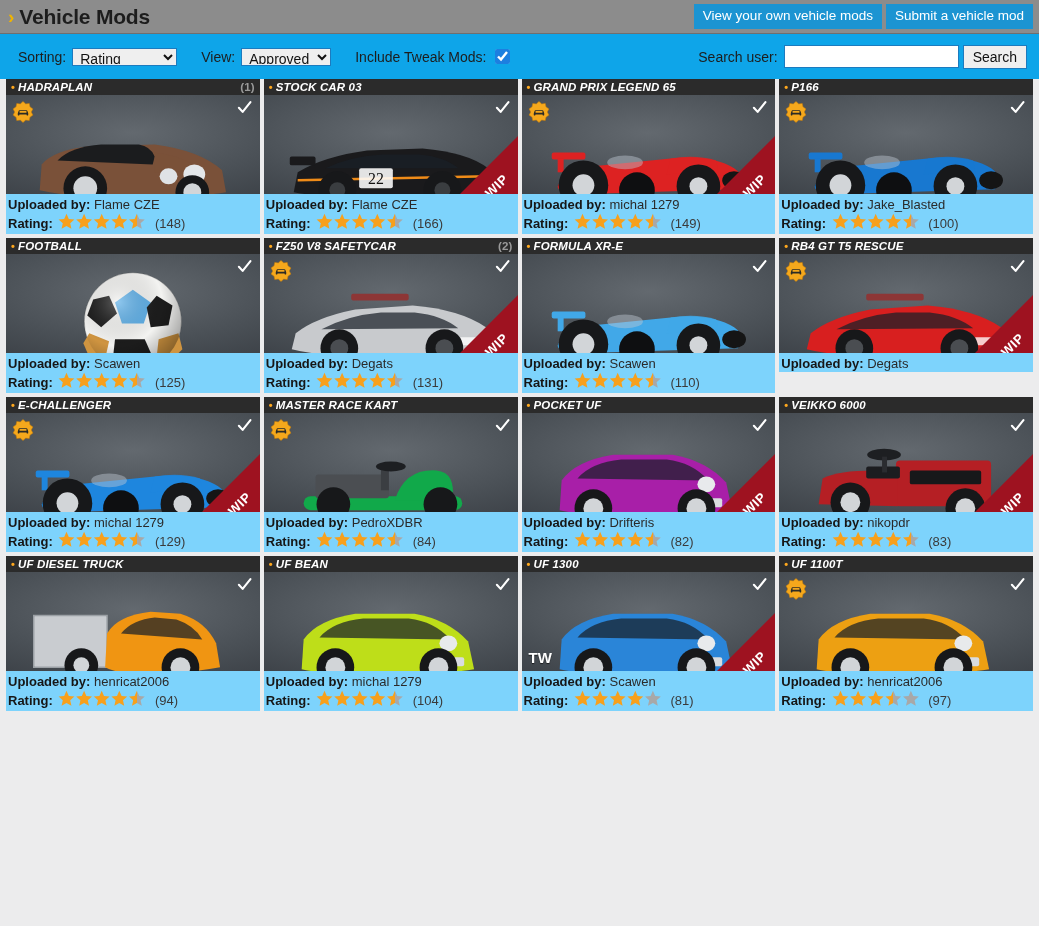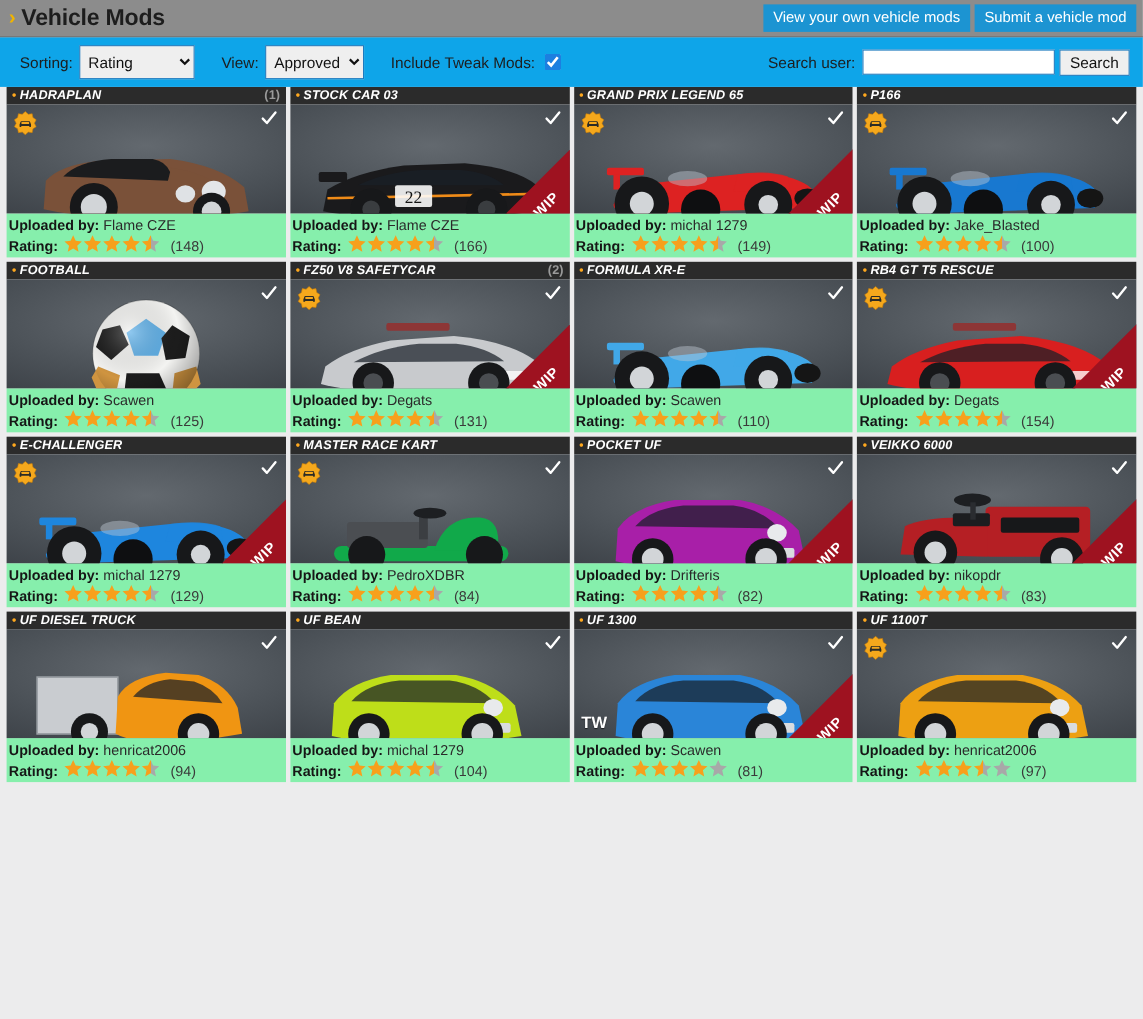--- a/index.html
+++ b/index.html
@@ -66,21 +66,21 @@
     font-size: 14px;
     color: #1d1d1d;
     margin-right: 6px;
   }
   .f-select {
     font-family: "Liberation Sans", sans-serif;
     font-size: 14px;
     color: #111;
     background: #efefef;
     border: 1px solid #1c7bbf;
-    height: 31px;
+    height: 18px;
     padding: 1px 3px;
     margin-right: 24px;
     cursor: pointer;
   }
   #select-sorting { width: 105px; }
   #select-show { width: 90px; }
   #chk-tweak {
     width: 15px; height: 15px;
     margin: 0 0 0 2px;
     accent-color: #1c7fe0;
@@ -192,21 +192,21 @@
     font-size: 13px;
     font-weight: bold;
     letter-spacing: 0.5px;
   }
 
   
   .vehicle { position: absolute; inset: 0; }
 
   .card-meta {
     padding: 2px 2px 0 2px;
-    background: #86efac;
+    background: #7dd3fc;
   }
   .meta-line {
     font-size: 13px;
     color: #2a2a2a;
     line-height: 17px;
     white-space: nowrap;
   }
   .meta-key { font-weight: bold; color: #161616; }
   .stars { display: inline-block; vertical-align: -2px; margin: 0 3px 0 2px; }
   .count { color: #3a3a3a; }
@@ -699,37 +699,20 @@
 
       <span class="wip-ribbon">
           <span>WIP</span>
         </span>
     </div>
     <div class="card-meta">
       <div class="meta-line">
         <span class="meta-key">Uploaded by:</span>
         <span>Degats</span>
       </div>
-      <div class="meta-line">
-        <span class="meta-key">Rating:</span>
-        <span class="stars"><svg viewBox="0 0 90 17" width="90" height="17">
-    <defs>
-      <linearGradient id="halfg">
-                  <stop offset="50%" stop-color="#f7a01c"></stop>
-                  <stop offset="50%" stop-color="#a8a8a8"></stop>
-                </linearGradient>
-    </defs>
-              <polygon points="8.5,0.8 10.8,5.9 16.4,6.5 12.2,10.3 13.4,15.8 8.5,13 3.6,15.8 4.8,10.3 0.6,6.5 6.2,5.9" fill="#f7a01c" transform="translate(0,0)"></polygon>
-              <polygon points="8.5,0.8 10.8,5.9 16.4,6.5 12.2,10.3 13.4,15.8 8.5,13 3.6,15.8 4.8,10.3 0.6,6.5 6.2,5.9" fill="#f7a01c" transform="translate(17.6,0)"></polygon>
-              <polygon points="8.5,0.8 10.8,5.9 16.4,6.5 12.2,10.3 13.4,15.8 8.5,13 3.6,15.8 4.8,10.3 0.6,6.5 6.2,5.9" fill="#f7a01c" transform="translate(35.2,0)"></polygon>
-              <polygon points="8.5,0.8 10.8,5.9 16.4,6.5 12.2,10.3 13.4,15.8 8.5,13 3.6,15.8 4.8,10.3 0.6,6.5 6.2,5.9" fill="#f7a01c" transform="translate(52.800000000000004,0)"></polygon>
-              <polygon points="8.5,0.8 10.8,5.9 16.4,6.5 12.2,10.3 13.4,15.8 8.5,13 3.6,15.8 4.8,10.3 0.6,6.5 6.2,5.9" fill="url(#halfg)" transform="translate(70.4,0)"></polygon>
-            </svg></span>
-        <span class="count">(154)</span>
-      </div>
     </div>
     </div>
     <div class="card">
     <div class="card-head">
       <span class="head-dot">•</span>
       <span class="head-title">E-CHALLENGER</span>
       <span class="head-count"></span>
     </div>
     <div class="card-thumb">
       <svg class="vehicle" viewBox="0 0 256 130" preserveAspectRatio="xMidYMid meet">

